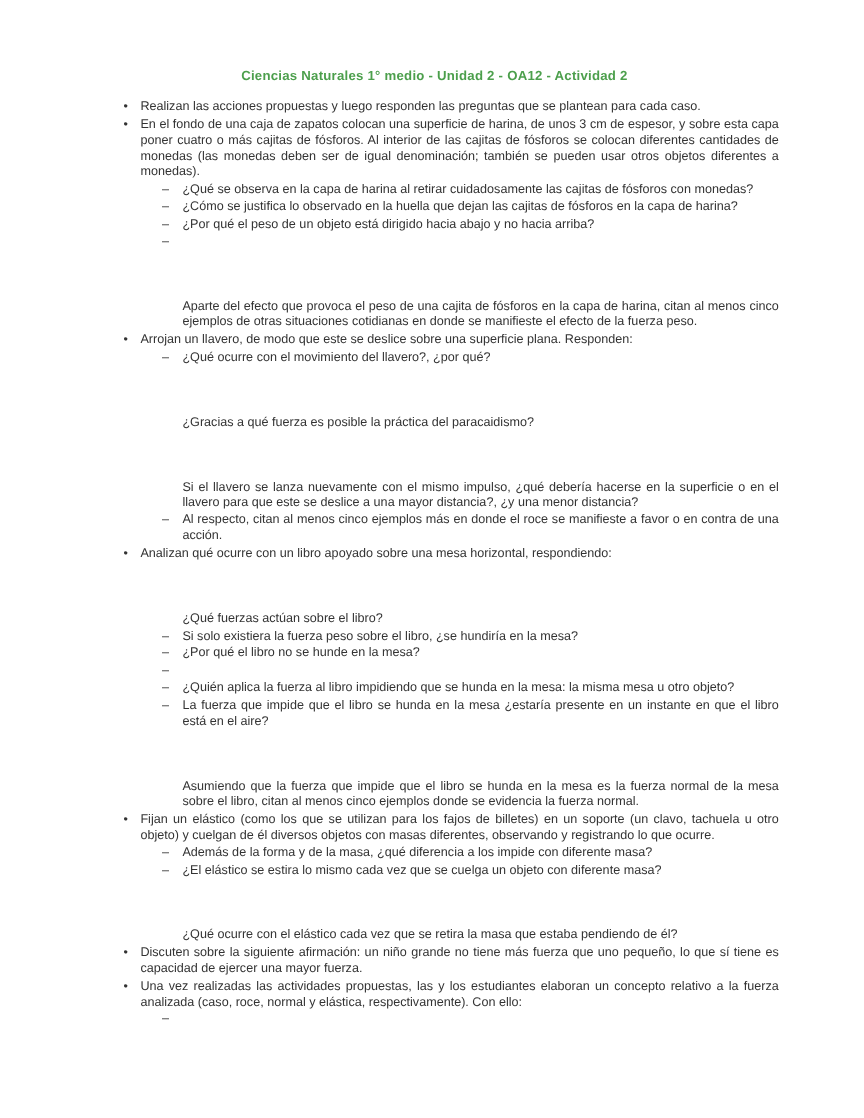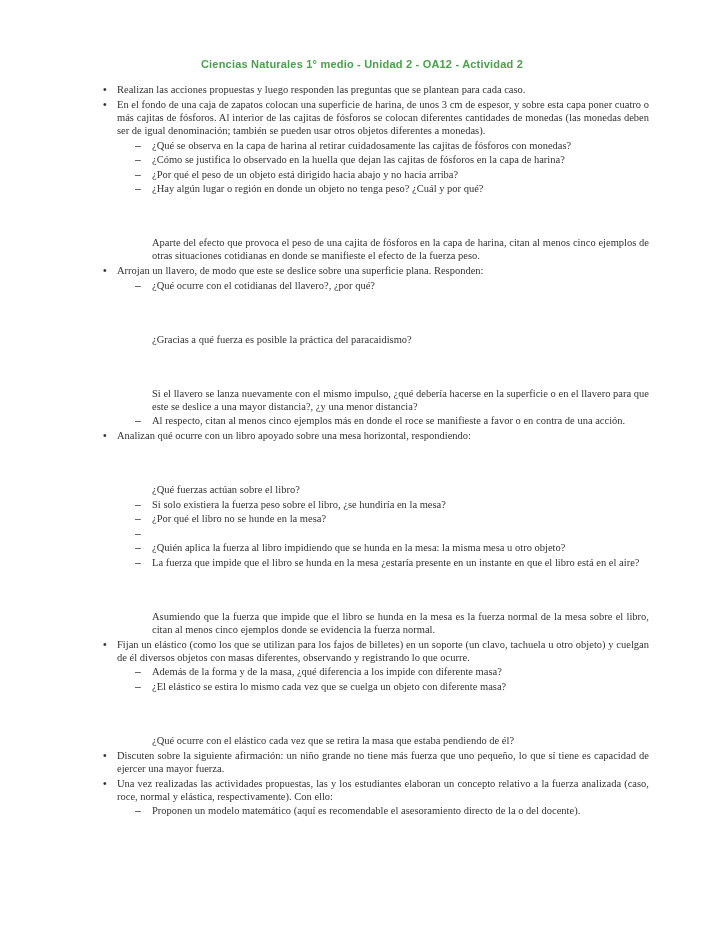--- a/index.html
+++ b/index.html
@@ -26,21 +26,21 @@
   }
   .section-heading {
     color: #4c9f4c;
     font-size: 11px;
     font-weight: bold;
     margin-bottom: 15px;
   }
   .content { color: #333333; font-size: 10.5px; line-height: 13px; }
   .row { display: flex; margin-bottom: 1.5px; }
   .row .marker { flex: 0 0 auto; color: #333333; }
-  .row .txt { flex: 1 1 auto; text-align: justify; font-family: Liberation Serif, serif; }
+  .row .txt { flex: 1 1 auto; text-align: justify; }
   .row.bullet { padding-left: 28px; margin-top: 2px; }
   .row.bullet .marker { width: 14px; }
   .row.dash { padding-left: 60px; }
   .row.dash .marker { width: 17px; }
   .row.plain { padding-left: 77px; margin-top: 41px; }
   .row.plain .marker { width: 0; }
 </style>
 </head>
 <body>
 
@@ -62,33 +62,32 @@
       <div class="row dash">
         <span class="marker">–</span>
         <div class="txt">¿Cómo se justifica lo observado en la huella que dejan las cajitas de fósforos en la capa de harina?</div>
       </div>
       <div class="row dash">
         <span class="marker">–</span>
         <div class="txt">¿Por qué el peso de un objeto está dirigido hacia abajo y no hacia arriba?</div>
       </div>
       <div class="row dash">
         <span class="marker">–</span>
-        <div class="txt">¿Hay algún lugar o región en donde un objeto no tenga peso? ¿Cuál y por qué?</div>
       </div>
       <div class="row plain">
         <span class="marker"></span>
         <div class="txt">Aparte del efecto que provoca el peso de una cajita de fósforos en la capa de harina, citan al menos cinco ejemplos de otras situaciones cotidianas en donde se manifieste el efecto de la fuerza peso.</div>
       </div>
       <div class="row bullet">
         <span class="marker">•</span>
         <div class="txt">Arrojan un llavero, de modo que este se deslice sobre una superficie plana. Responden:</div>
       </div>
       <div class="row dash">
         <span class="marker">–</span>
-        <div class="txt">¿Qué ocurre con el cotidianas del llavero?, ¿por qué?</div>
+        <div class="txt">¿Qué ocurre con el movimiento del llavero?, ¿por qué?</div>
       </div>
       <div class="row plain">
         <span class="marker"></span>
         <div class="txt">¿Gracias a qué fuerza es posible la práctica del paracaidismo?</div>
       </div>
       <div class="row plain">
         <span class="marker"></span>
         <div class="txt">Si el llavero se lanza nuevamente con el mismo impulso, ¿qué debería hacerse en la superficie o en el llavero para que este se deslice a una mayor distancia?, ¿y una menor distancia?</div>
       </div>
       <div class="row dash">
@@ -145,16 +144,15 @@
       <div class="row bullet">
         <span class="marker">•</span>
         <div class="txt">Discuten sobre la siguiente afirmación: un niño grande no tiene más fuerza que uno pequeño, lo que sí tiene es capacidad de ejercer una mayor fuerza.</div>
       </div>
       <div class="row bullet">
         <span class="marker">•</span>
         <div class="txt">Una vez realizadas las actividades propuestas, las y los estudiantes elaboran un concepto relativo a la fuerza analizada (caso, roce, normal y elástica, respectivamente). Con ello:</div>
       </div>
       <div class="row dash">
         <span class="marker">–</span>
-        <div class="txt">Proponen un modelo matemático (aquí es recomendable el asesoramiento directo de la o del docente).</div>
       </div>
     </div>
 </div>
 
 </body></html>

